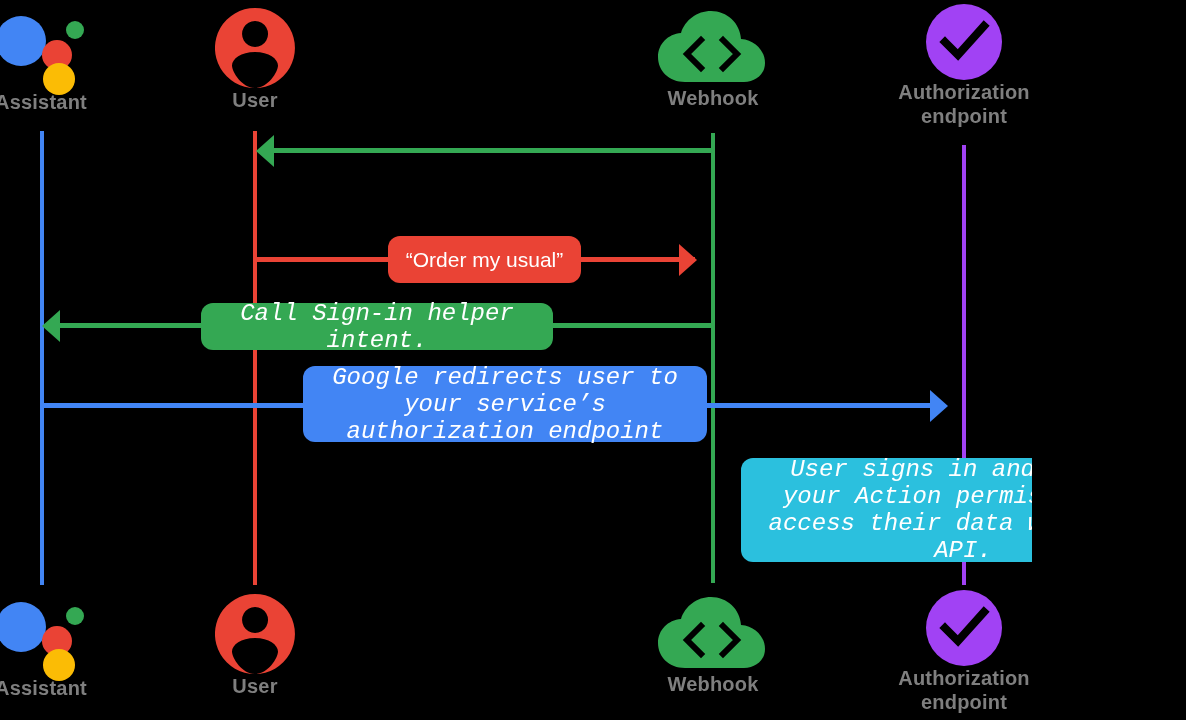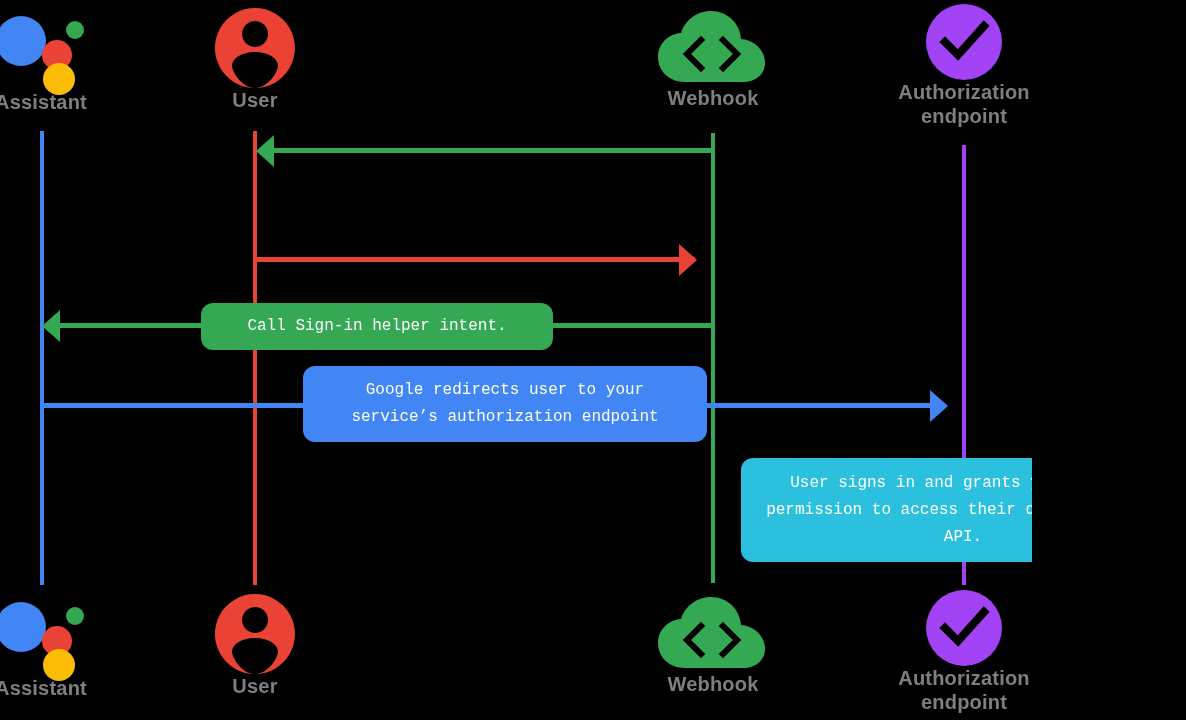--- a/index.html
+++ b/index.html
@@ -83,21 +83,22 @@
     justify-content: center;
     text-align: center;
   }
   .bubble-sans {
     font-family: "Liberation Sans", sans-serif;
     font-size: 21px;
     line-height: 26px;
   }
   .bubble-mono {
     font-family: "Liberation Mono", "DejaVu Sans Mono", monospace;
-    font-size: 16px;
+    font-style: italic;
+    font-size: 24px;
     line-height: 27px;
   }
 </style>
 </head>
 <body>
 
 <div id="canvas">
 
   <div class="lifeline" style="left:40px; top:131px; height:454px; background:#4285F4;"></div>
   <div class="lifeline" style="left:253px; top:131px; height:454px; background:#EA4335;"></div>
@@ -143,20 +144,23 @@
     </div>
     <div class="actor-label">Authorization
 endpoint</div>
   </div>
 
   <div class="arrow-line" style="left:268px; top:148px; width:445px; background:#34A853;"></div>
   <div class="arrow-head" style="left:256px; top:135px; border-right:18px solid #34A853;"></div>
 
   <div class="arrow-line" style="left:255px; top:257px; width:440px; background:#EA4335;"></div>
   <div class="arrow-head" style="left:679px; top:244px; border-left:18px solid #EA4335;"></div>
+  <div class="bubble bubble-sans" style="left:388px; top:236px; width:193px; height:47px; background:#EA4335; padding:4px 12px;">
+    <span>“Order my usual”</span>
+  </div>
 
   <div class="arrow-line" style="left:55px; top:323px; width:658px; background:#34A853;"></div>
   <div class="arrow-head" style="left:42px; top:310px; border-right:18px solid #34A853;"></div>
   <div class="bubble bubble-mono" style="left:201px; top:303px; width:352px; height:47px; background:#34A853; padding:4px 14px;">
     <span>Call Sign-in helper intent.</span>
   </div>
 
   <div class="arrow-line" style="left:40px; top:403px; width:895px; background:#4285F4;"></div>
   <div class="arrow-head" style="left:930px; top:390px; border-left:18px solid #4285F4;"></div>
   <div class="bubble bubble-mono" style="left:303px; top:366px; width:404px; height:76px; background:#4285F4; padding:6px 28px;">

